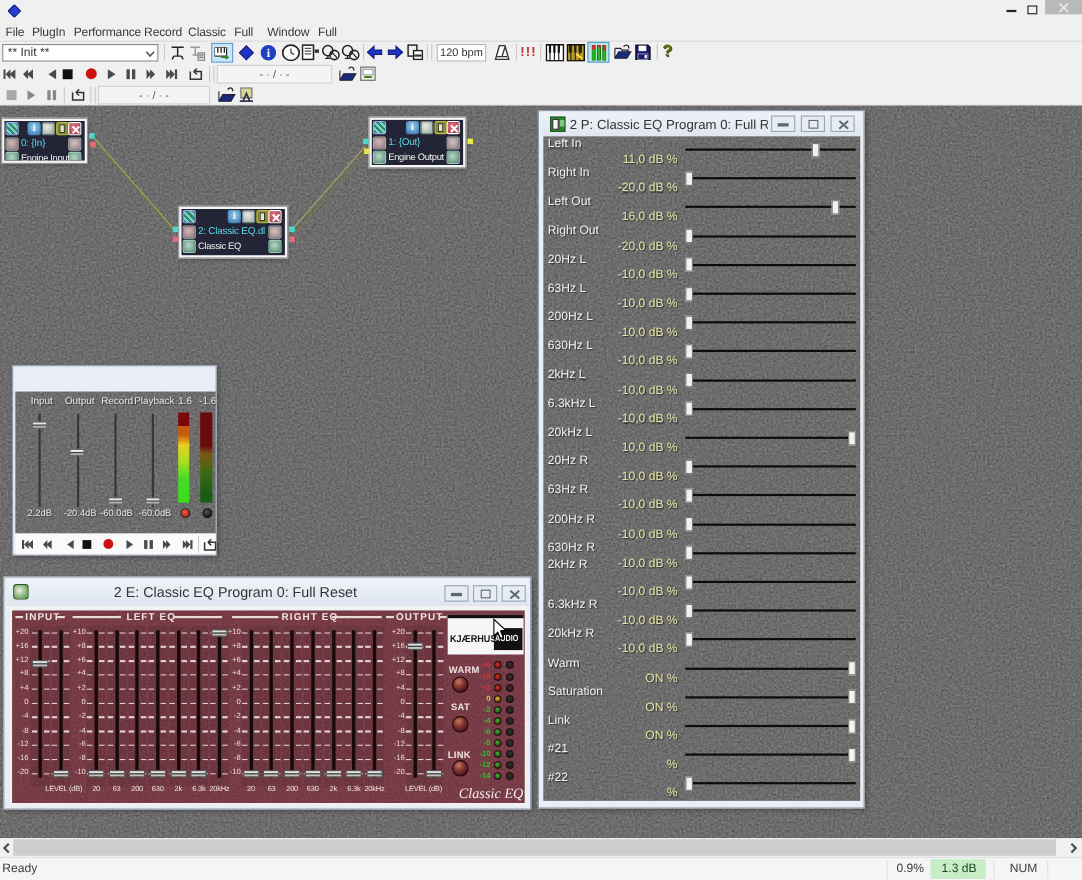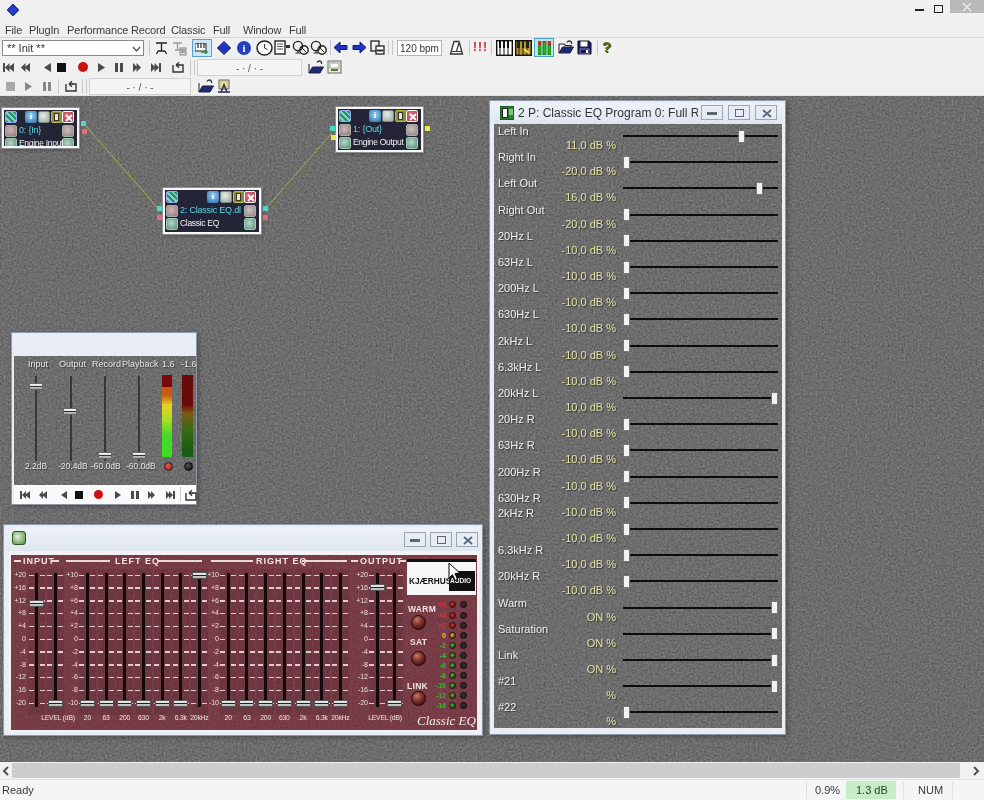--- a/index.html
+++ b/index.html
@@ -427,20 +427,21 @@
 <svg class="abs" style="left:170px;top:3px" width="13" height="13">
           <path d="M2 5 V12 H12 V5 H8" fill="none" stroke="#333" stroke-width="1.4"></path>
           <path d="M5 5 H9 M5 5 L8 2.2 M5 5 L8 7.8" stroke="#333" stroke-width="1.3" fill="none"></path>
         </svg>
 </div>
 </div>
 
 <div class="win" style="left:3px;top:428px;width:480px;height:212px">
 <div class="wtitle" style="height:24px">
  <div style="position:absolute;left:6px;top:4px;width:14px;height:14px;border-radius:3px;background:radial-gradient(circle at 40% 40%,#e8f0e0,#4a8a3a);border:1px solid #2a5a1a"></div>
+ <div style="position:absolute;left:22px;right:80px;top:4px;text-align:center;font-size:13px;white-space:nowrap">2 E: Classic EQ Program 0: Full Reset</div>
  <div class="wbtn" style="left:398px;top:5px">
           <div style="position:absolute;left:5px;top:6px;width:10px;height:3px;background:#5a6878"></div>
         </div>
  <div class="wbtn" style="left:424px;top:5px">
           <div style="position:absolute;left:6px;top:3px;width:9px;height:8px;border:1.5px solid #5a6878"></div>
         </div>
  <div class="wbtn" style="left:450px;top:5px">
           <svg style="position:absolute;left:6px;top:3px" width="10" height="9">
             <path d="M1 1 L9 8 M9 1 L1 8" stroke="#5a6878" stroke-width="1.8"></path>
           </svg>

